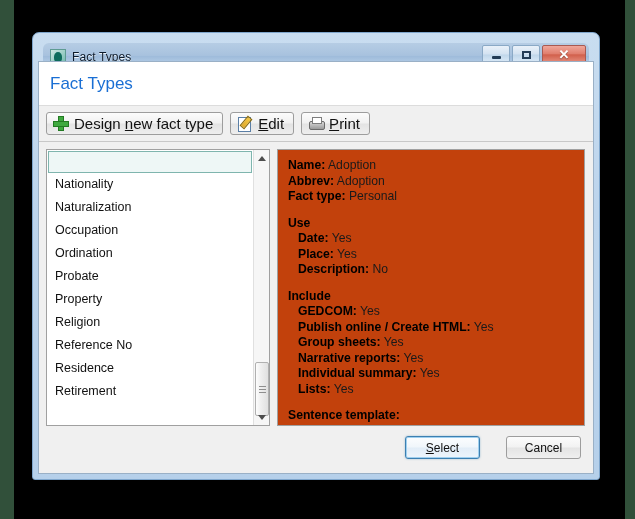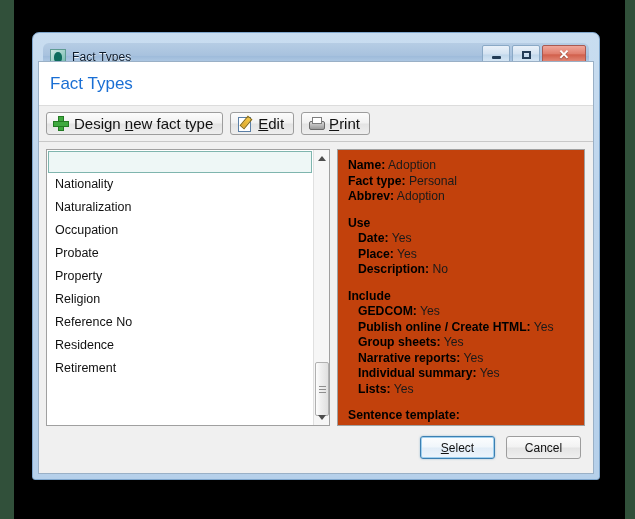--- a/index.html
+++ b/index.html
@@ -155,21 +155,21 @@
     content: ""; position: absolute; left: 4px; top: 1px; width: 8px; height: 5px;
     background: #fff; border: 1px solid #7d7d7d;
   }
 
   
   .body-area {
     flex: 1; display: flex; padding: 7px 8px 0 7px; gap: 7px;
     background: #f0f0f0; min-height: 0;
   }
   .list-wrap {
-    width: 284px; flex: none;
+    width: 224px; flex: none;
     background: #ffffff;
     border: 1px solid #a0a0a0;
     display: flex; position: relative; overflow: hidden;
   }
   .list {
     flex: 1; padding: 0; overflow: hidden;
   }
   .list-item {
     height: 23px; line-height: 23px;
     padding-left: 8px;
@@ -221,21 +221,21 @@
   .detail b { font-weight: bold; color: #000; }
   .d-line { white-space: nowrap; }
   .d-indent { padding-left: 10px; }
   .d-gap { height: 11px; }
   .d-tpl { white-space: normal; line-height: 15.5px; }
 
   
   .footer {
     flex: none; height: 47px;
     display: flex; align-items: center; justify-content: flex-end;
-    padding: 0 12px 4px 0; gap: 11px;
+    padding: 0 12px 4px 0; gap: 26px;
     background: #f0f0f0;
     border-radius: 7px;
   }
   .fbtn {
     width: 75px; height: 23px;
     border: 1px solid #9d9d9d; border-radius: 3px;
     background: linear-gradient(to bottom, #fcfcfc 0%, #f2f2f2 48%, #e4e4e4 52%, #efefef 100%);
     font-size: 12px; color: #111;
     display: flex; align-items: center; justify-content: center;
   }
@@ -293,20 +293,21 @@
       </div>
 
       <div class="body-area">
 
         <div class="list-wrap">
           <div class="list" id="list">
               <div class="list-item selected"></div>
               <div class="list-item">Nationality</div>
               <div class="list-item">Naturalization</div>
               <div class="list-item">Occupation</div>
+              <div class="list-item">Ordination</div>
               <div class="list-item">Probate</div>
               <div class="list-item">Property</div>
               <div class="list-item">Religion</div>
               <div class="list-item">Reference No</div>
               <div class="list-item">Residence</div>
               <div class="list-item">Retirement</div>
             </div>
           <div class="vscroll">
             <div class="sb-arrow up">
                 <i></i>
@@ -319,22 +320,22 @@
                 </div>
             </div>
             <div class="sb-arrow down">
                 <i></i>
               </div>
           </div>
         </div>
 
         <div class="detail" id="detail">
             <div class="d-line"><b>Name:</b><span> Adoption</span></div>
+            <div class="d-line"><b>Abbrev:</b><span> Adoption</span></div>
             <div class="d-line"><b>Fact type:</b><span> Personal</span></div>
-            <div class="d-line"><b>Abbrev:</b><span> Adoption</span></div>
             <div class="d-gap"></div>
             <div class="d-line"><b>Use</b></div>
             <div class="d-line d-indent"><b>Date:</b><span> Yes</span></div>
             <div class="d-line d-indent"><b>Place:</b><span> Yes</span></div>
             <div class="d-line d-indent"><b>Description:</b><span> No</span></div>
             <div class="d-gap"></div>
             <div class="d-line"><b>Include</b></div>
             <div class="d-line d-indent"><b>GEDCOM:</b><span> Yes</span></div>
             <div class="d-line d-indent"><b>Publish online / Create HTML:</b><span> Yes</span></div>
             <div class="d-line d-indent"><b>Group sheets:</b><span> Yes</span></div>

